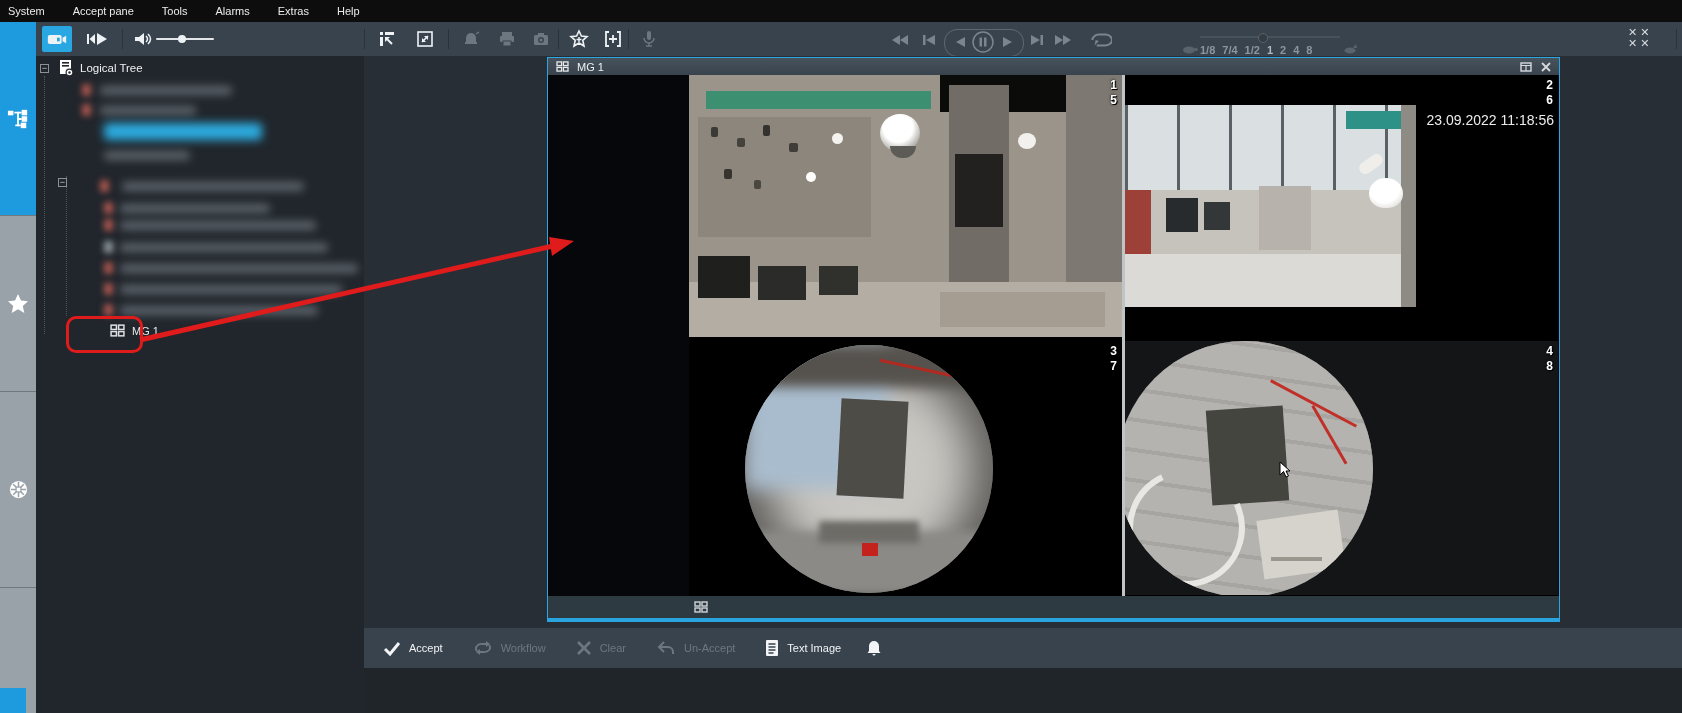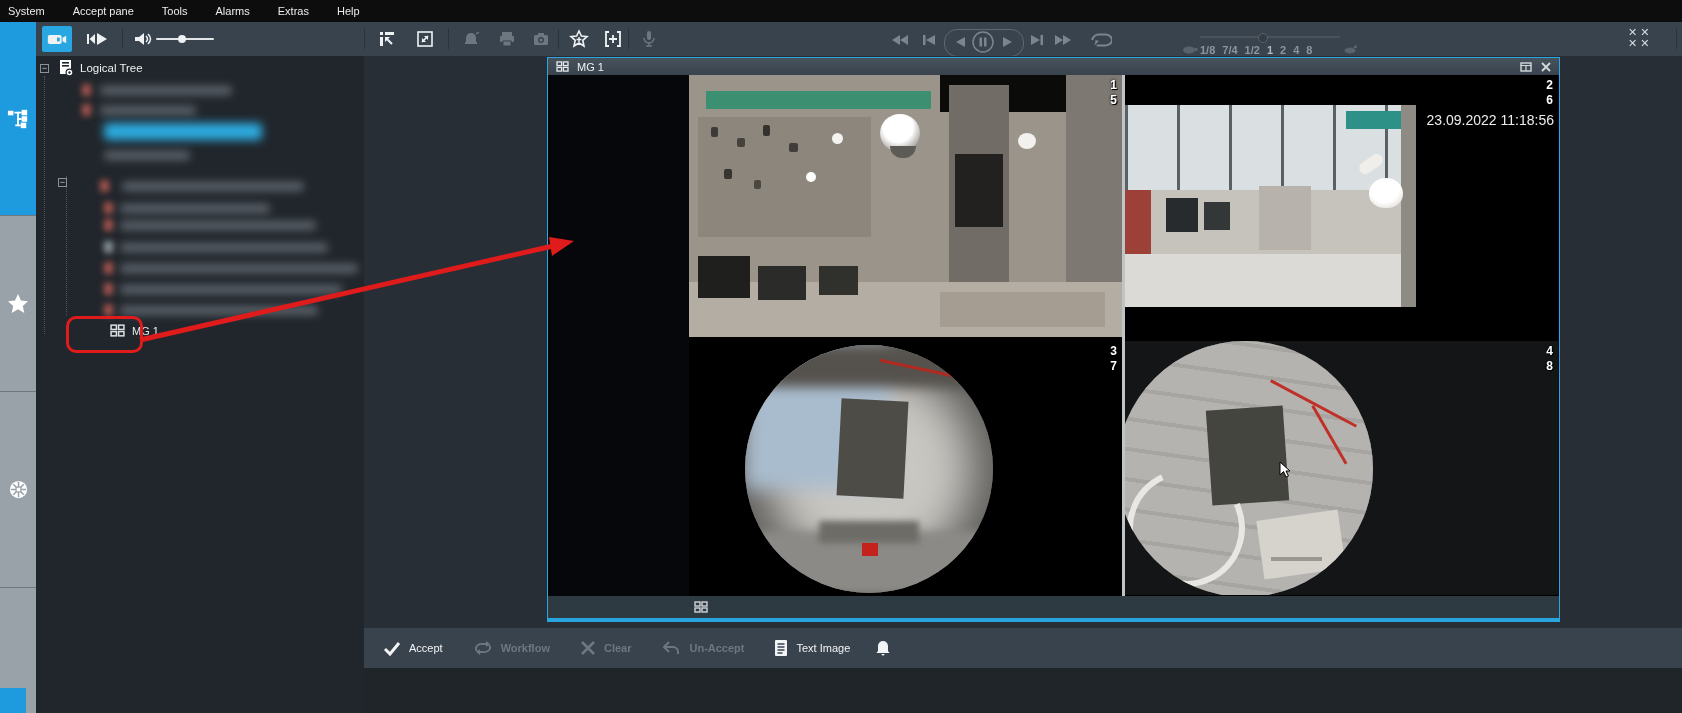--- a/index.html
+++ b/index.html
@@ -79,21 +79,21 @@
     box-shadow:inset 0 0 45px 20px rgba(0,0,0,.55);}
   #fe3{left:56px;top:4px;width:248px;height:248px;background:#c9c7c2;}
   #fe4{left:-8px;top:0px;width:256px;height:256px;background:#b5b3af;}
   
   #btoolbar{position:absolute;left:364px;top:628px;width:1318px;height:40px;background:#39434d;
     display:flex;align-items:center;padding-left:4px;box-sizing:border-box;}
   .bbtn{height:30px;display:flex;align-items:center;gap:8px;padding:0 15px;cursor:pointer;}
   .bbtn span{font-size:11px;}
   .bbtn.on span{color:#f2f4f6;}
   .bbtn.off span{color:#6d7780;}
-  .bbtn.off{cursor:default;font-weight:bold;}
+  .bbtn.off{cursor:default;}
   #bstatus{position:absolute;left:364px;top:668px;width:1318px;height:45px;background:#20252a;}
   
   #overlay{position:absolute;left:0;top:0;width:1682px;height:713px;pointer-events:none;z-index:60;}
 </style>
 </head>
 <body>
 
 <svg width="0" height="0" style="position:absolute">
 <defs>
   <symbol id="i-videocam" viewBox="0 0 24 16">

